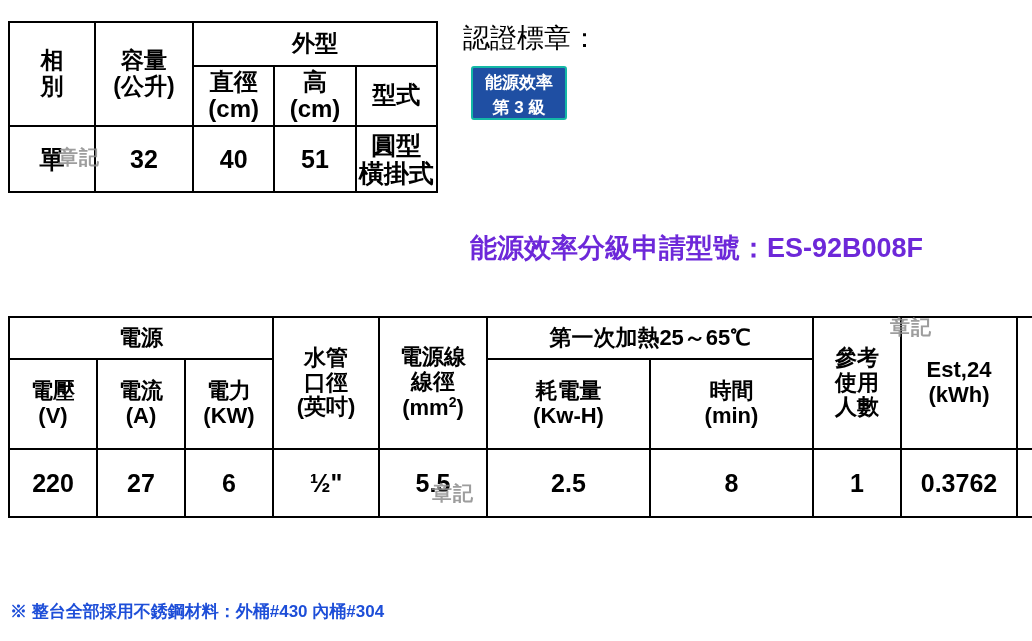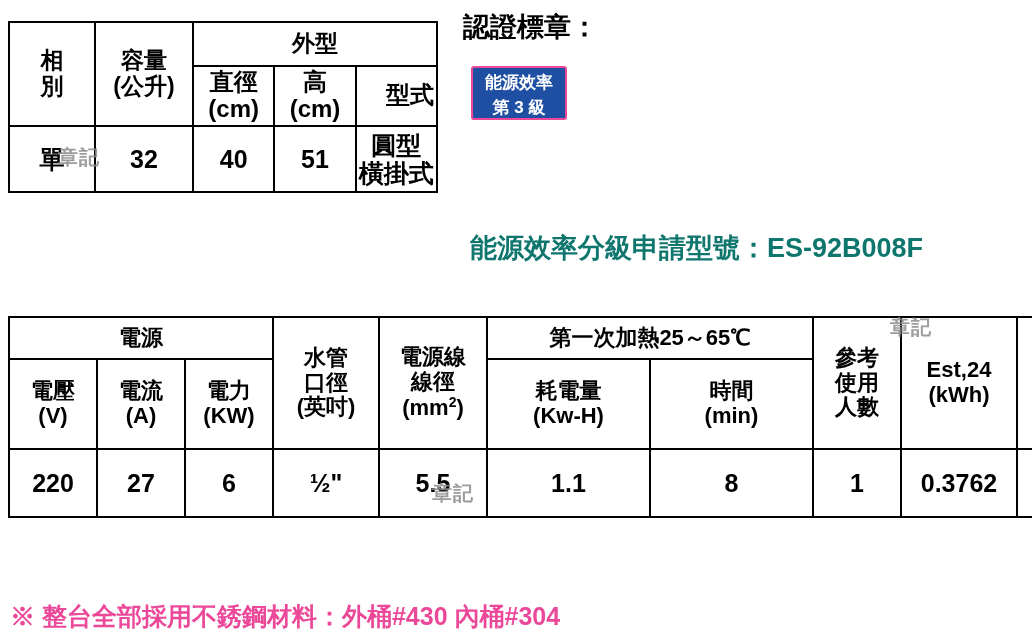--- a/index.html
+++ b/index.html
@@ -42,50 +42,50 @@
   #table-top td {
     height: 38px;
   }
   #table-top .r-head td { font-size: 24px; }
   #table-top .r-value td { font-size: 25px; font-weight: bold; height: 60px; }
 
   
   #cert-title {
     position: absolute;
     left: 463px;
-    top: 9px;
+    top: 20px;
     font-size: 27px;
-    font-weight: bold;
+    font-weight: normal;
     color: #000;
     letter-spacing: 0px;
   }
   #energy-badge {
     position: absolute;
     left: 471px;
     top: 66px;
     width: 96px;
     height: 54px;
     background: #1f4fa3;
-    border: 2px solid #ec4899;
+    border: 2px solid #14b8a6;
     border-radius: 3px;
     color: #ffffff;
     font-size: 17px;
     font-weight: bold;
     line-height: 25px;
     text-align: center;
     padding-top: 2px;
     box-sizing: border-box;
   }
   #model-line {
     position: absolute;
     left: 470px;
     top: 230px;
     font-size: 27px;
     font-weight: bold;
-    color: #0f766e;
+    color: #6d28d9;
     white-space: nowrap;
   }
 
   
   #table-bottom {
     position: absolute;
     left: 8px;
     top: 316px;
     width: 1016px;
   }
@@ -95,23 +95,23 @@
   #table-bottom .r-group td { height: 36px; }
   #table-bottom .r-head td { height: 84px; }
   #table-bottom .r-value td { height: 62px; font-size: 25px; }
   #table-bottom td.sup sup { font-size: 14px; }
 
   
   #footnote {
     position: absolute;
     left: 10px;
     top: 600px;
-    font-size: 25px;
-    font-weight: bold;
-    color: #ec4899;
+    font-size: 17px;
+    font-weight: bold;
+    color: #1d4ed8;
     white-space: nowrap;
   }
 
   
   .watermark {
     position: absolute;
     font-size: 20px;
     font-weight: bold;
     color: #8d8d8d;
     opacity: 0.85;
@@ -140,21 +140,21 @@
   </tr>
   <tr class="r-head">
     <td style="width:78px;">
       <span>直徑</span><br>
       <span>(cm)</span>
     </td>
     <td style="width:80px;">
       <span>高</span><br>
       <span>(cm)</span>
     </td>
-    <td style="width:98px;text-align:right;">型式</td>
+    <td style="width:98px;">型式</td>
   </tr>
   <tr class="r-value">
     <td>單</td>
     <td>32</td>
     <td>40</td>
     <td>51</td>
     <td>
       <span>圓型</span><br>
       <span>橫掛式</span>
     </td>
@@ -224,21 +224,21 @@
       <span>時間</span><br>
       <span>(min)</span>
     </td>
   </tr>
   <tr class="r-value">
     <td>220</td>
     <td>27</td>
     <td>6</td>
     <td>½"</td>
     <td>5.5</td>
-    <td>1.1</td>
+    <td>2.5</td>
     <td>8</td>
     <td>1</td>
     <td>0.3762</td>
     <td>3</td>
   </tr>
 </tbody>
   </table>
 
 <div id="footnote">※ 整台全部採用不銹鋼材料：外桶#430 內桶#304</div>
 

